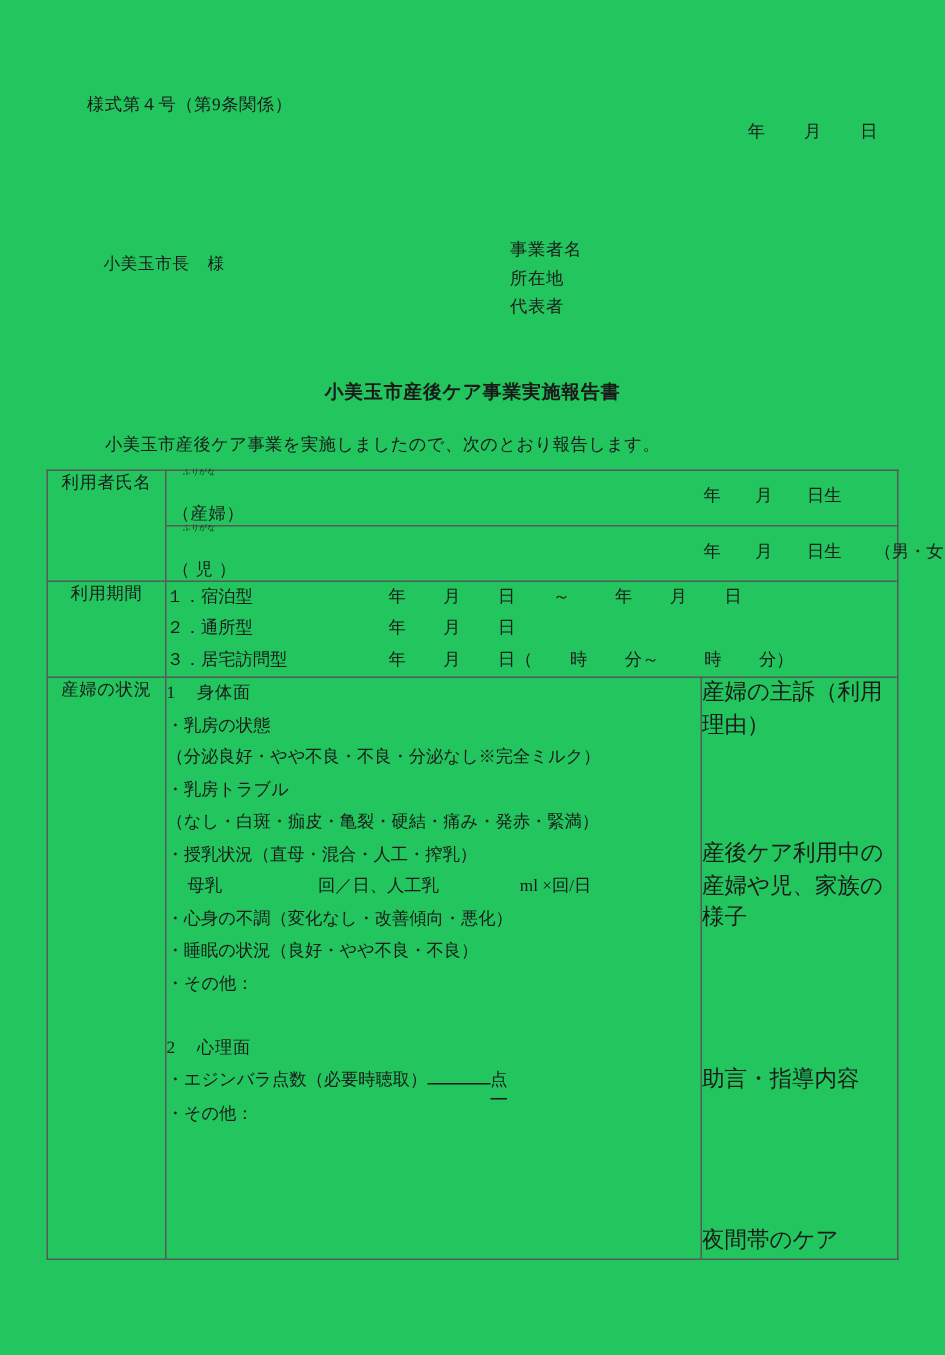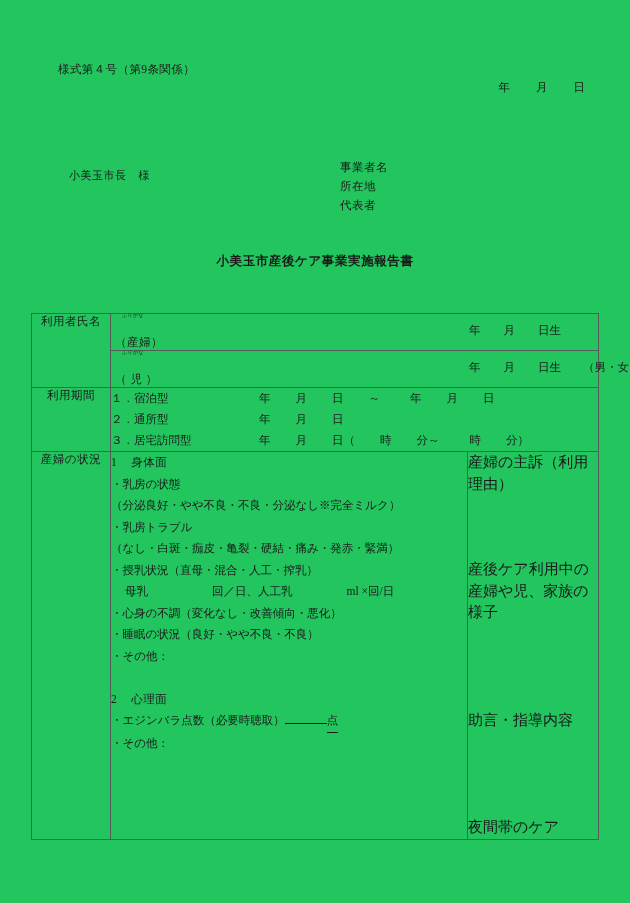--- a/index.html
+++ b/index.html
@@ -206,20 +206,21 @@
     <span>小美玉市長</span><span class="gap"></span><span>様</span>
   </div>
 
   <div class="provider-block">
     <div>事業者名</div>
     <div>所在地</div>
     <div>代表者</div>
   </div>
 
   <div class="doc-title">小美玉市産後ケア事業実施報告書</div>
+  <div class="intro">小美玉市産後ケア事業を実施しましたので、次のとおり報告します。</div>
 
   <table class="form-table">
     <colgroup>
       <col class="col-label">
         <col class="col-main">
         <col class="col-right">
     </colgroup>
     <tbody>
 
       <tr>

